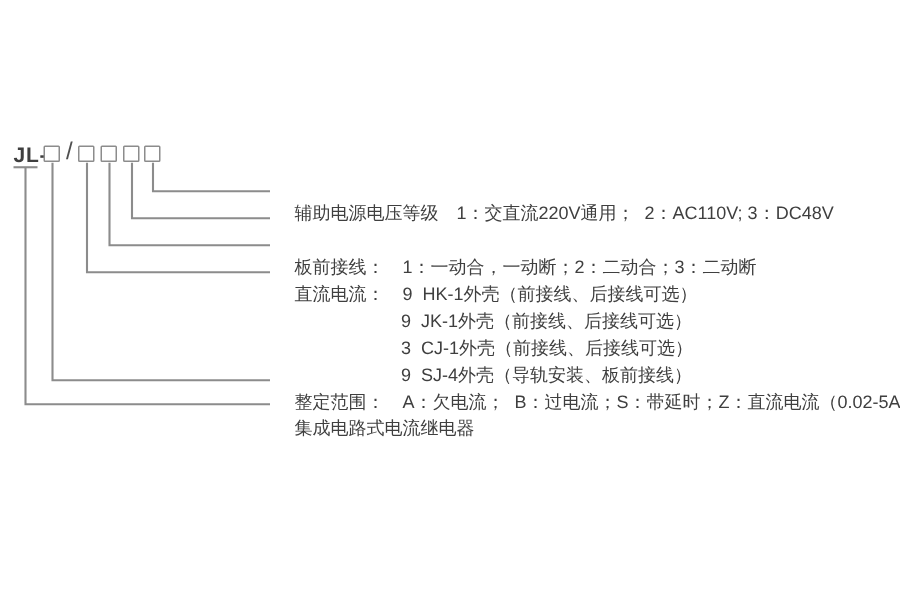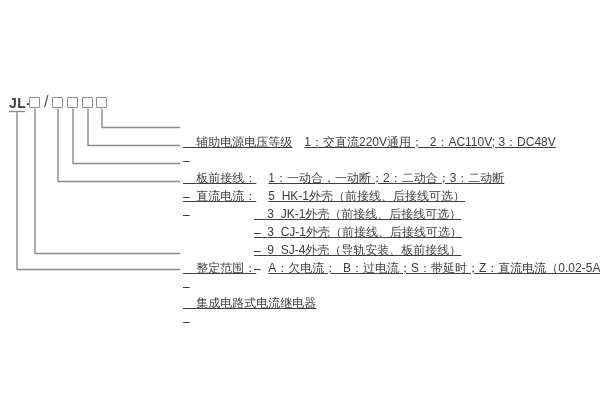--- a/index.html
+++ b/index.html
@@ -34,27 +34,27 @@
   .dbox.b4{left:82px;}
   .dbox.b5{left:96px;}
   .connectors{
     position:absolute;left:0;top:0;width:600px;height:400px;
   }
   .connectors polyline,.connectors line{
     fill:none;stroke:var(--line);stroke-width:1.4;
   }
   .row{
     position:absolute;left:183px;height:14px;
-    font-size:12px;line-height:14px;color:var(--text);white-space:pre;text-decoration:underline;
+    font-size:12px;line-height:14px;color:var(--text);white-space:pre;
   }
   .row .content{margin-left:12px;}
   .row .label:empty + .content{margin-left:0;}
   .row.indent{left:254px;}
   .r1{top:121px;} .r2{top:139px;} .r3{top:157px;} .r4{top:175px;}
-  .r5{top:193px;} .r6{top:211px;} .r7{top:229px;} .r8{top:247px;} .r9{top:282px;}
+  .r5{top:193px;} .r6{top:211px;} .r7{top:229px;} .r8{top:247px;} .r9{top:264px;}
 </style>
 </head>
 <body>
 
 <div class="stage">
 
   <span class="model-prefix">JL-</span>
   <span class="dbox b1"></span>
   <span class="model-sep">/</span>
   <span class="dbox b2"></span>
@@ -72,24 +72,24 @@
     <polyline points="17,111.5 17,269.5 180,269.5"></polyline>
   </svg>
 
   <div class="row r1">
     <span class="label">辅助电源电压等级</span><span class="content">1：交直流220V通用；  2：AC110V; 3：DC48V</span>
   </div>
   <div class="row r3">
     <span class="label">板前接线：</span><span class="content">1：一动合，一动断；2：二动合；3：二动断</span>
   </div>
   <div class="row r4">
-    <span class="label">直流电流：</span><span class="content">5  HK-1外壳（前接线、后接线可选）</span>
+    <span class="label">直流电流：</span><span class="content">9  HK-1外壳（前接线、后接线可选）</span>
   </div>
   <div class="row r5 indent">
-    <span class="label"></span><span class="content">3  JK-1外壳（前接线、后接线可选）</span>
+    <span class="label"></span><span class="content">9  JK-1外壳（前接线、后接线可选）</span>
   </div>
   <div class="row r6 indent">
     <span class="label"></span><span class="content">3  CJ-1外壳（前接线、后接线可选）</span>
   </div>
   <div class="row r7 indent">
     <span class="label"></span><span class="content">9  SJ-4外壳（导轨安装、板前接线）</span>
   </div>
   <div class="row r8">
     <span class="label">整定范围：</span><span class="content">A：欠电流；  B：过电流；S：带延时；Z：直流电流（0.02-5A）</span>
   </div>

